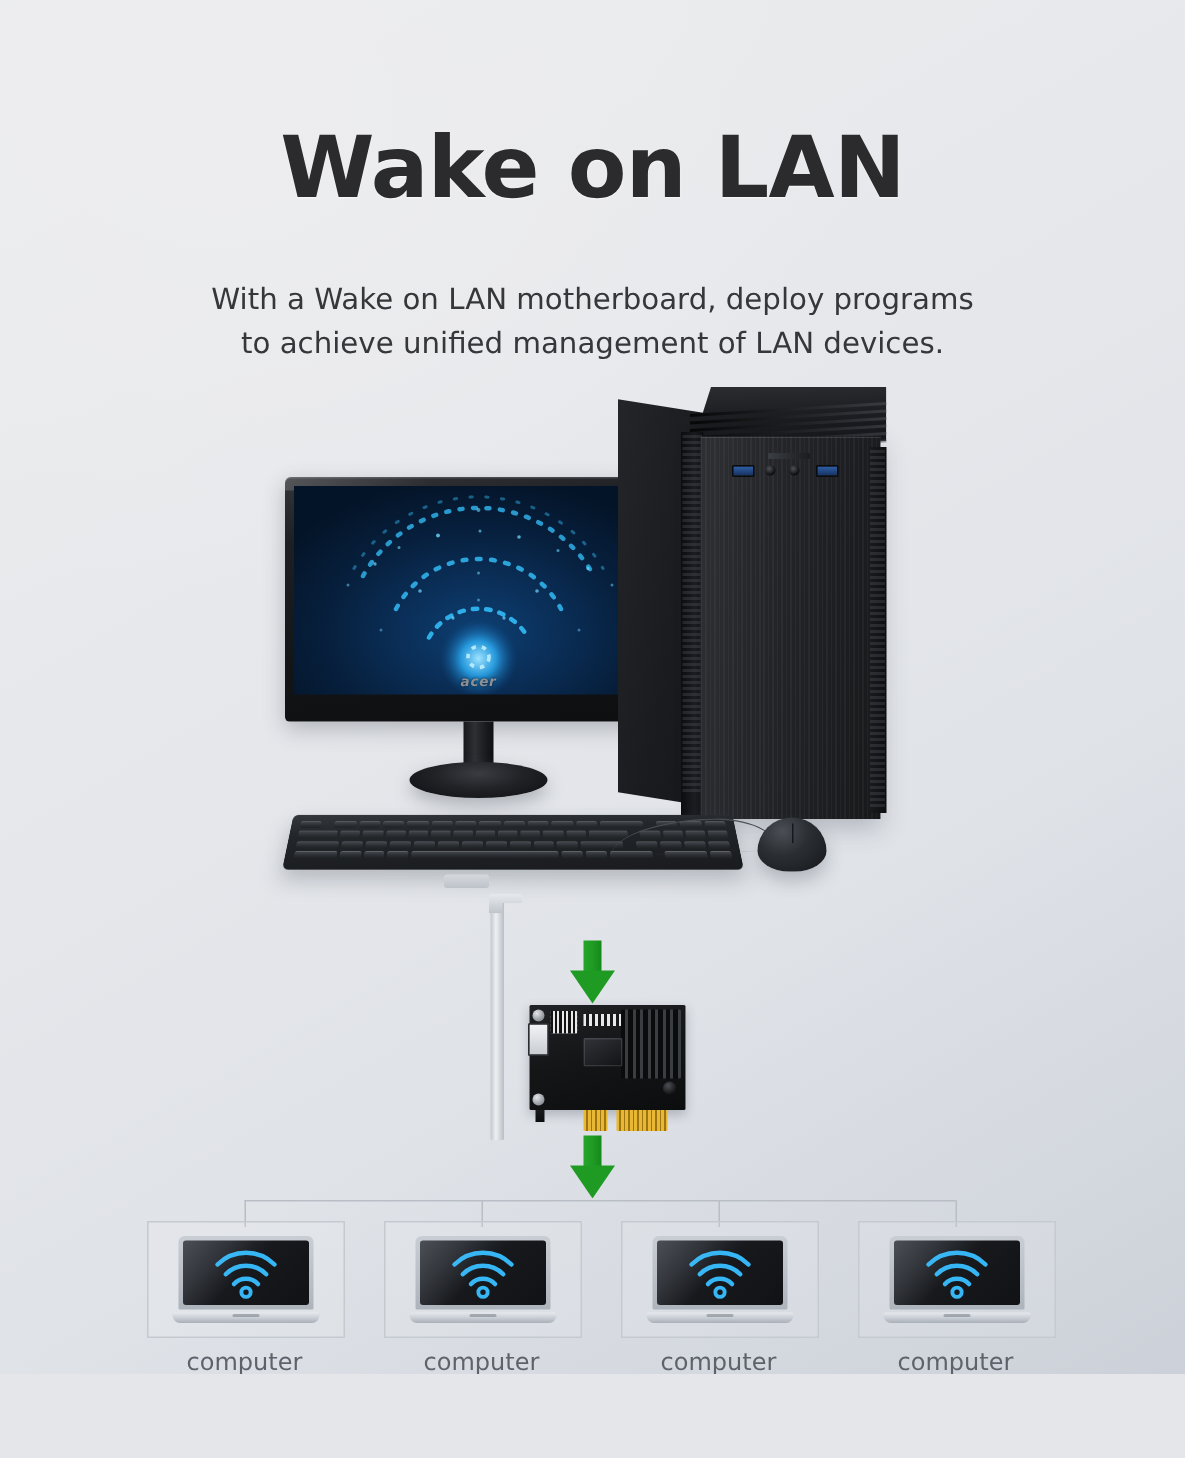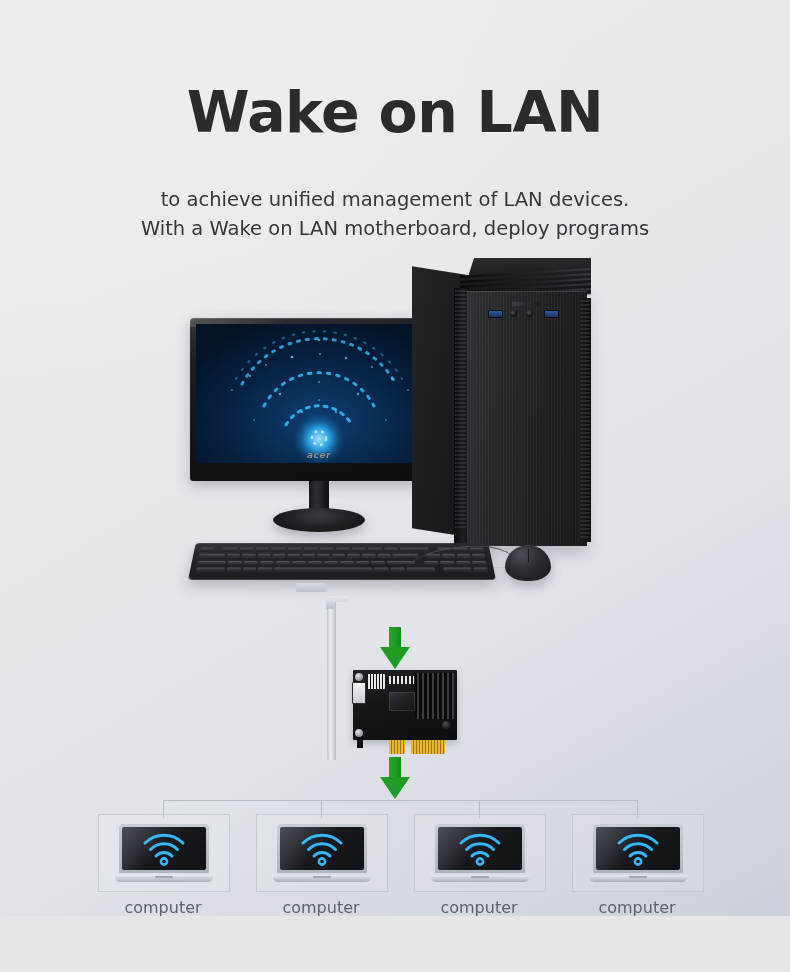--- a/index.html
+++ b/index.html
@@ -326,22 +326,22 @@
     font-size:16px; color:#5e636b; font-weight:400;
   }
 </style>
 </head>
 <body>
 
 <div id="page">
 
   <div class="title">Wake on LAN</div>
   <div class="subtitle">
+    <span>With a Wake on LAN motherboard, deploy programs</span>
     <span>to achieve unified management of LAN devices.</span>
-    <span>With a Wake on LAN motherboard, deploy programs</span>
   </div>
 
   <div class="scene">
 
     <div class="monitor">
       <div class="mon-bezel"></div>
       <div class="mon-screen">
         <svg class="wifi-particles" viewBox="0 0 246 139" preserveAspectRatio="none">
           <defs>
             <radialGradient id="glowC" cx="50%" cy="50%" r="50%">

